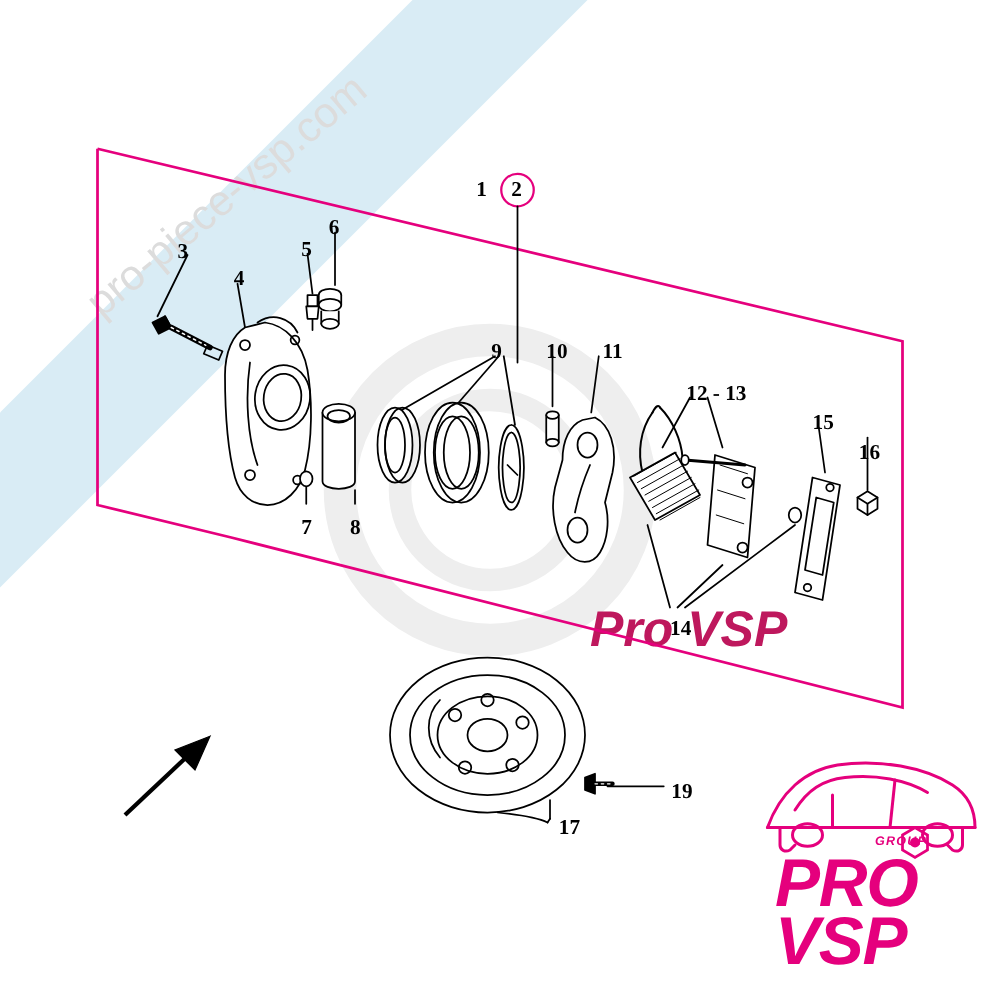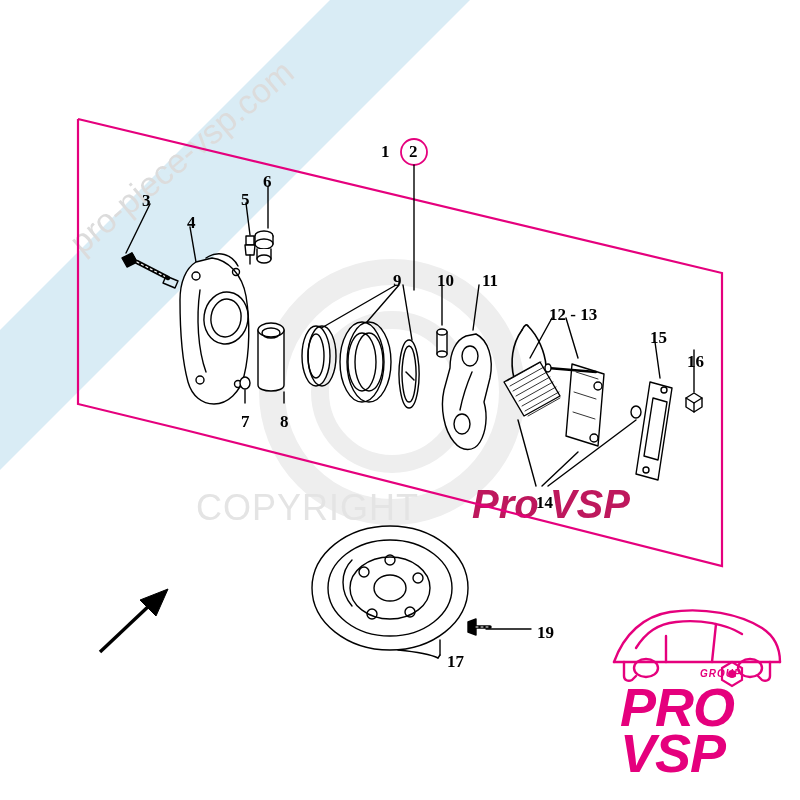--- a/index.html
+++ b/index.html
@@ -114,21 +114,20 @@
   <svg class="layer" viewBox="0 0 800 800">
     <polygon points="0,330 330,0 470,0 0,470" fill="#cce6f2" opacity="0.75"></polygon>
   </svg>
 
   <svg class="layer" viewBox="0 0 800 800">
     <circle cx="392" cy="392" r="120" fill="none" stroke="#eeeeee" stroke-width="26"></circle>
     <circle cx="392" cy="392" r="72" fill="none" stroke="#eeeeee" stroke-width="18"></circle>
   </svg>
 
   <span class="wm-text wm-diag">pro-piece-vsp.com</span>
-  <span class="wm-text wm-copy">COPYRIGHT</span>
   <span class="wm-text wm-provsp">Pro VSP</span>
 
   <svg class="layer" viewBox="0 0 800 800">
     <polyline points="78,119 722,273 722,566 185,430 78,404 78,119" fill="none" stroke="#e5007d" stroke-width="2.2" stroke-linejoin="miter"></polyline>
   </svg>
 
   <svg class="layer" viewBox="0 0 800 800">
     <g fill="none" stroke="#000000" stroke-width="1.4" stroke-linecap="round" stroke-linejoin="round">
 
       <circle cx="414" cy="152" r="13" fill="none" stroke="#e5007d" stroke-width="1.8"></circle>

